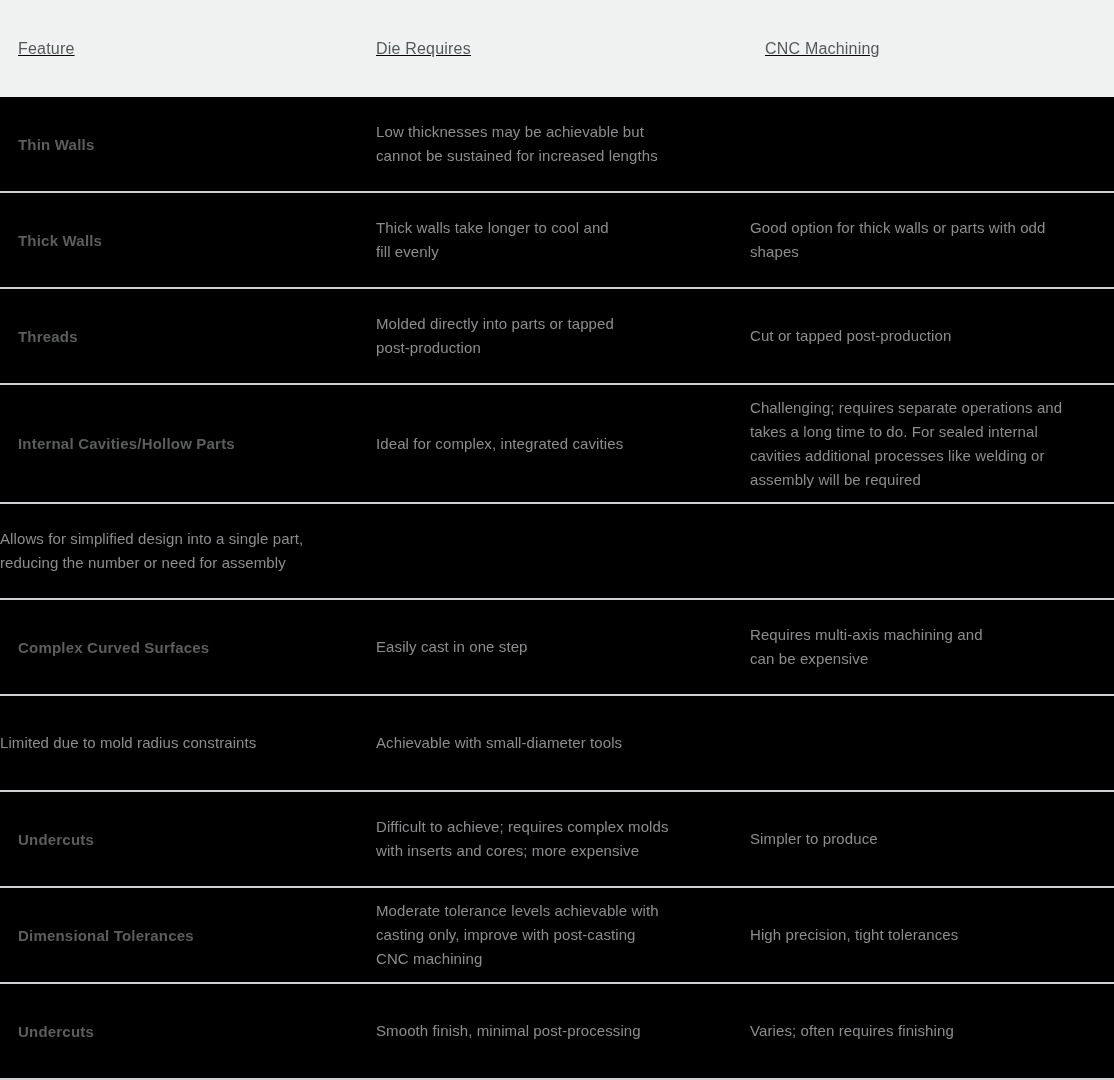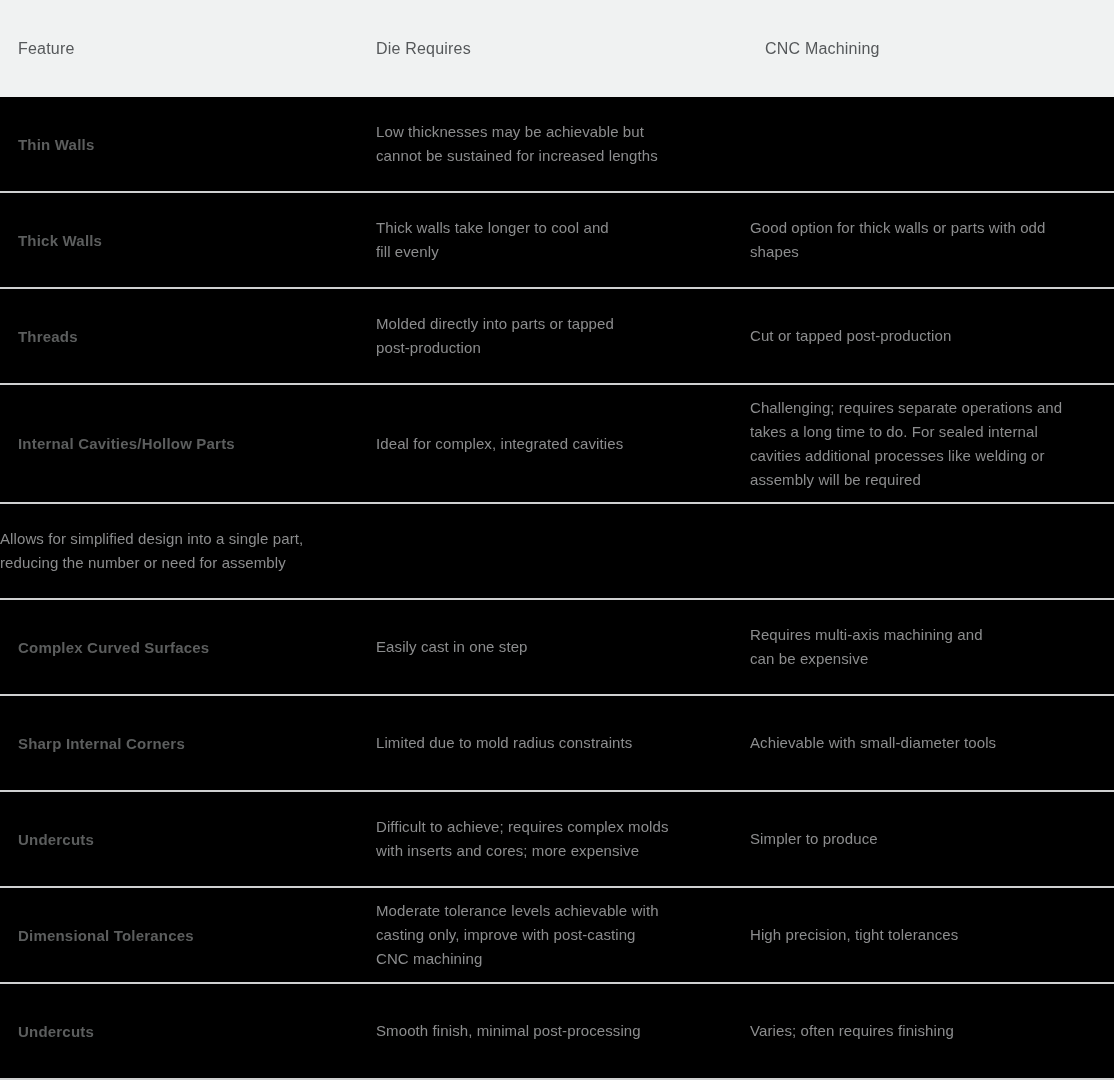--- a/index.html
+++ b/index.html
@@ -7,20 +7,21 @@
     padding: 0;
     background: #000000;
   }
   .page {
     position: relative;
     width: 1114px;
     height: 1080px;
     background: #c2410c;
     font-family: "Liberation Sans", sans-serif;
     overflow: hidden;
+    text-decoration: underline;
   }
   .grid-row {
     display: grid;
     grid-template-columns: 376px 374px 1fr;
     align-items: center;
   }
   .header {
     height: 97px;
     background: #f0f2f2;
   }
@@ -117,21 +118,20 @@
   </div>
 
   <div class="grid-row row">
     <div class="c1 feature">Complex Curved Surfaces</div>
     <div class="c2 desc">Easily cast in one step</div>
     <div class="c3 desc">Requires multi-axis machining and
 can be expensive</div>
   </div>
 
   <div class="grid-row row">
-    <div class="c1 feature">Sharp Internal Corners</div>
     <div class="c2 desc">Limited due to mold radius constraints</div>
     <div class="c3 desc">Achievable with small-diameter tools</div>
   </div>
 
   <div class="grid-row row">
     <div class="c1 feature">Undercuts</div>
     <div class="c2 desc">Difficult to achieve; requires complex molds
 with inserts and cores; more expensive</div>
     <div class="c3 desc">Simpler to produce</div>
   </div>

